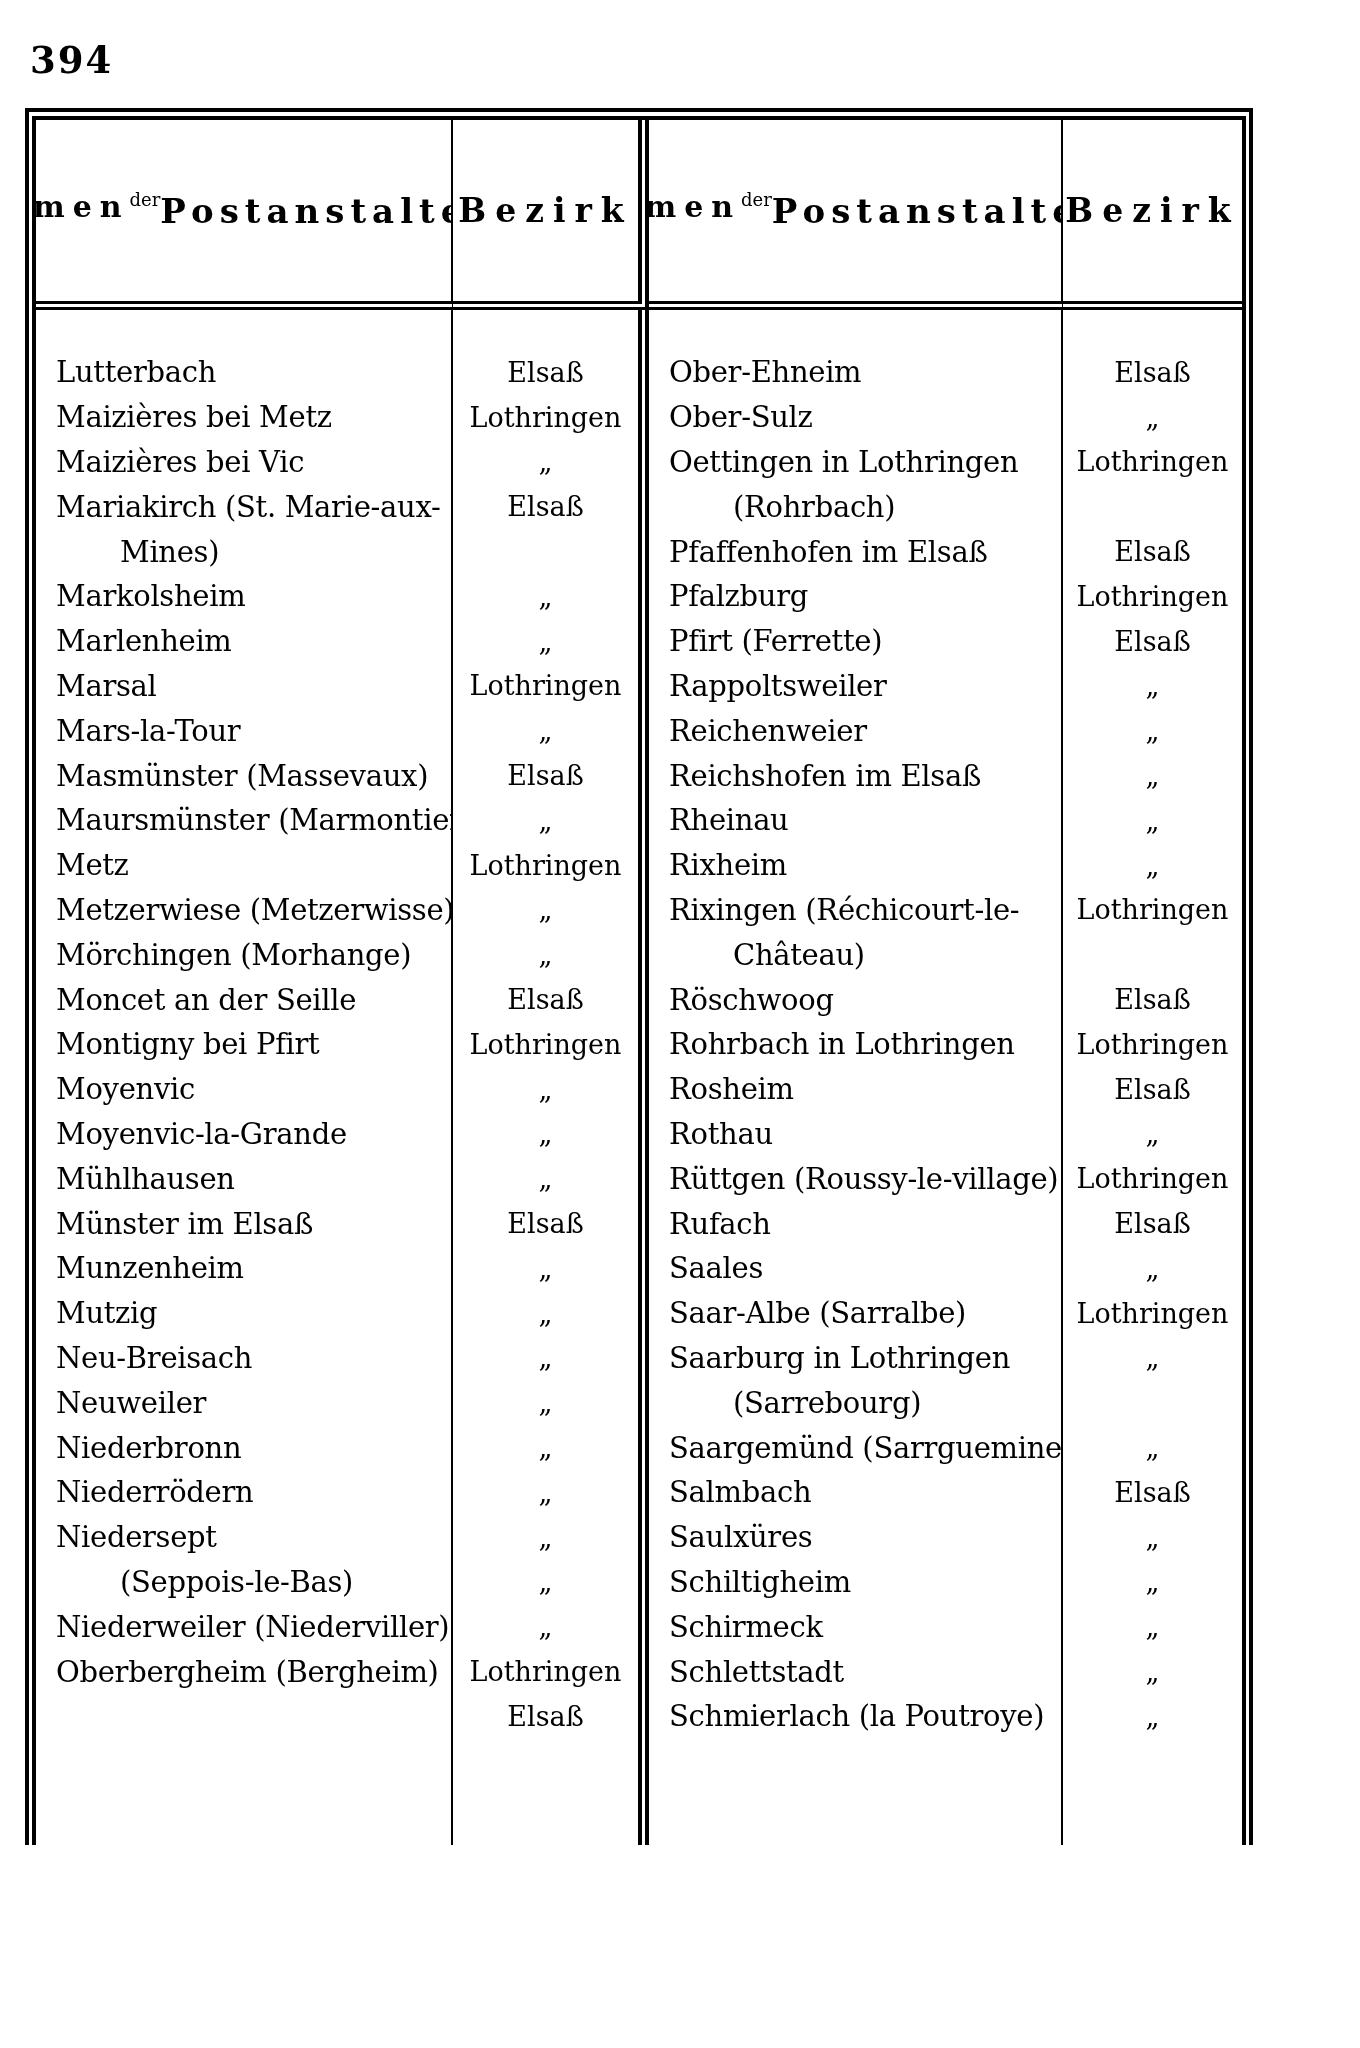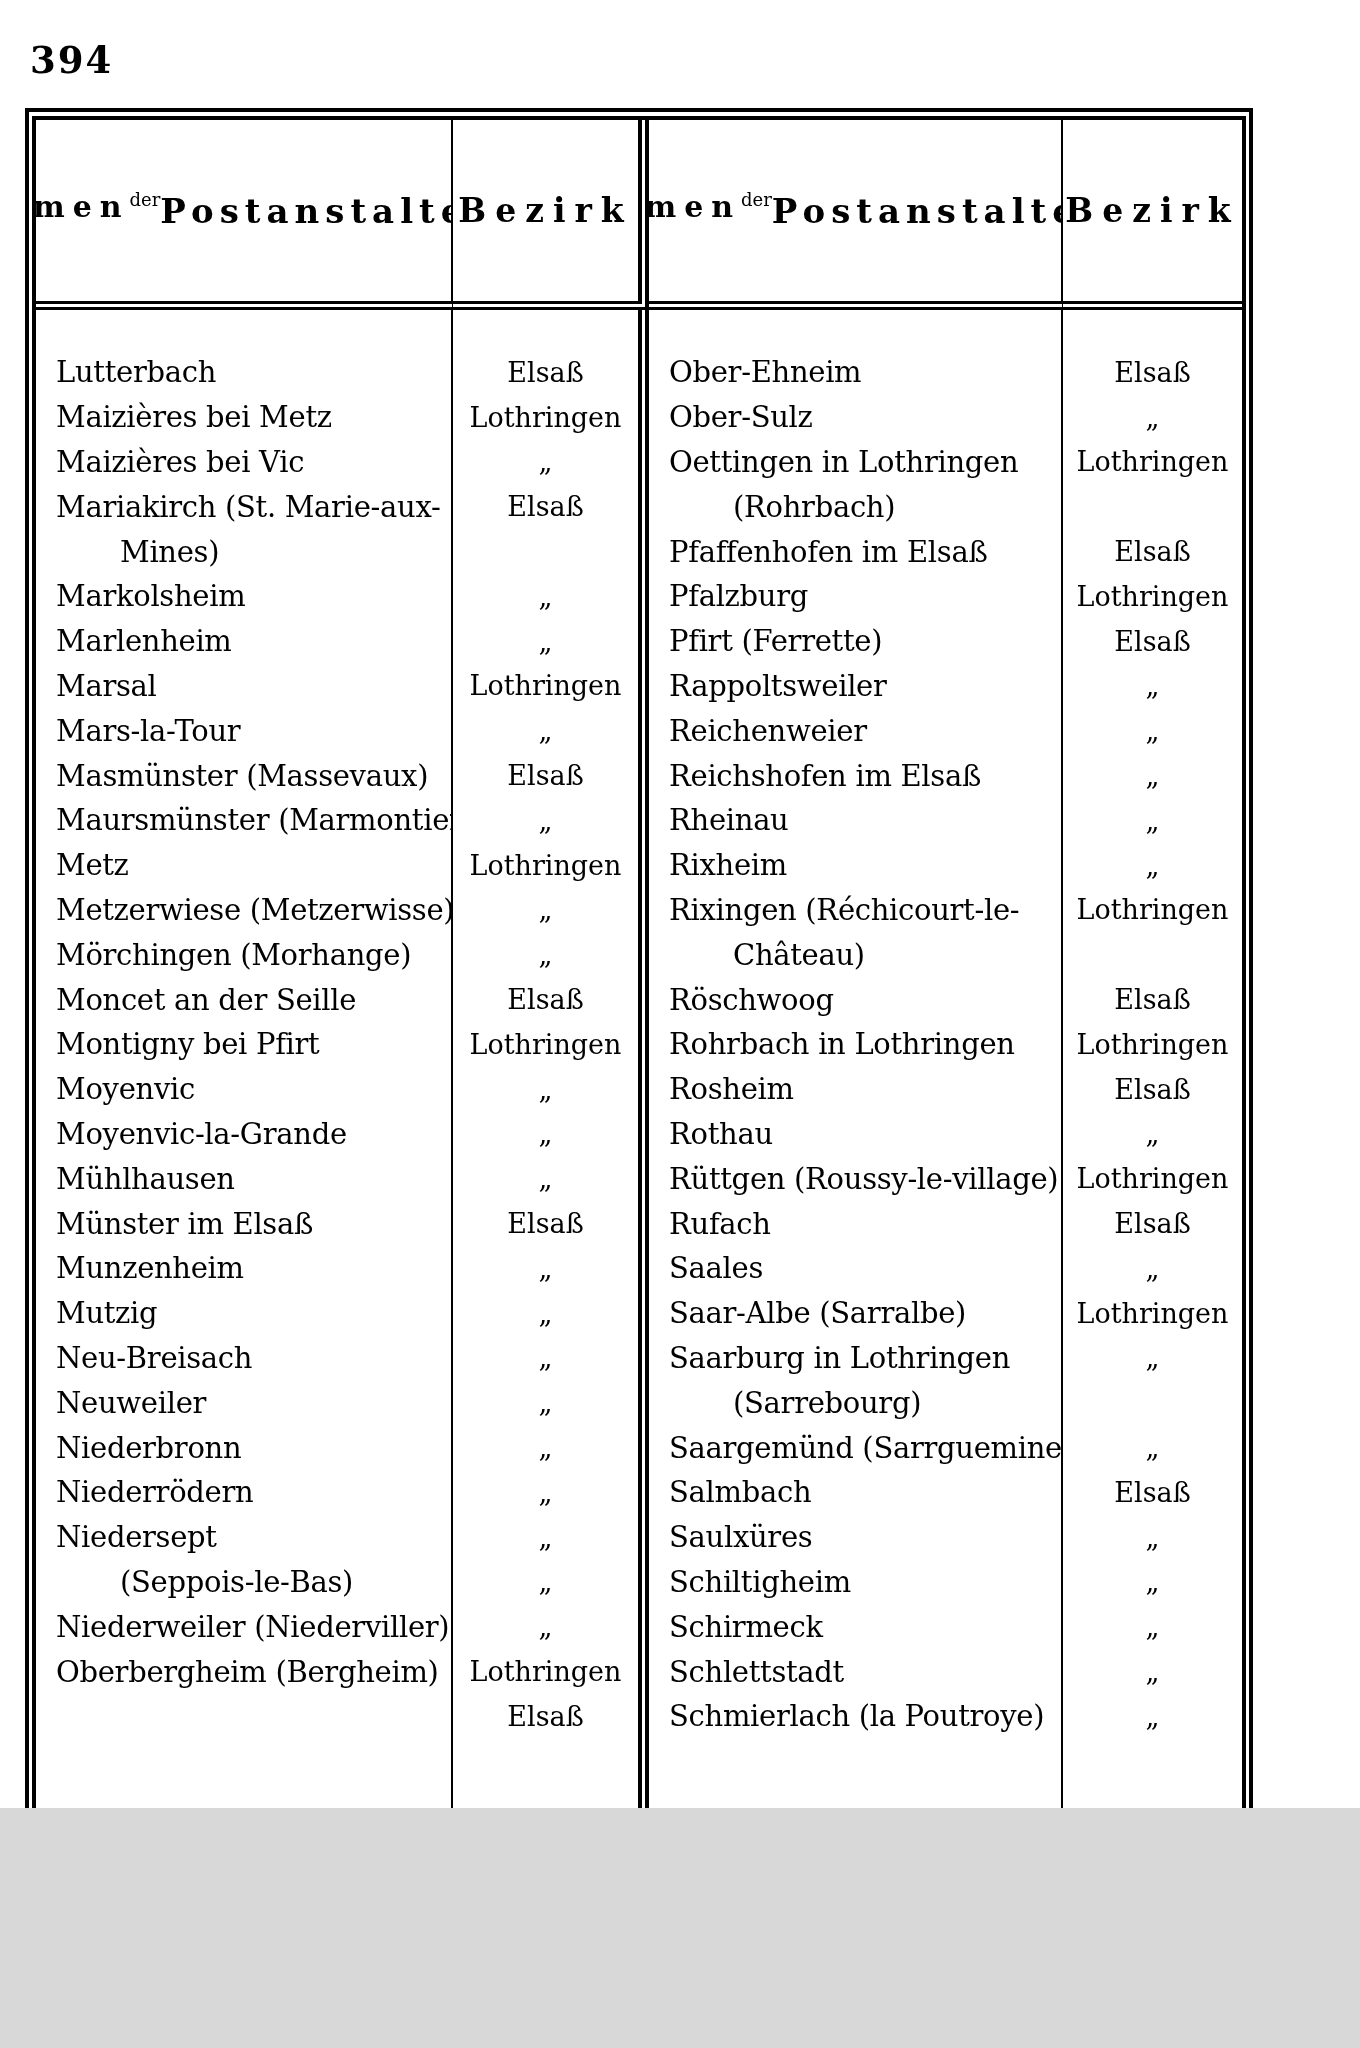--- a/index.html
+++ b/index.html
@@ -1,16 +1,16 @@
 <!DOCTYPE html>
 <html><head>
 <meta charset="utf-8">
 <style>
   html,body{margin:0;padding:0;background:#d8d8d8;}
-  .page{width:1360px;height:1808px;position:relative;background:#ffffff;
+  .page{width:1360px;height:2048px;position:relative;background:#ffffff;
         font-family:"DejaVu Serif","Liberation Serif",serif;color:#000;overflow:hidden;}
   .pagenum{position:absolute;left:30px;top:38px;font-size:37px;font-weight:bold;letter-spacing:2px;}
   .table{position:absolute;left:25px;top:108px;width:1228px;height:1737px;box-sizing:border-box;
          border-top:12px double #000;border-left:11px double #000;border-right:11px double #000;
          display:grid;grid-template-columns:417px 196px 414px 1fr;grid-template-rows:190px 1fr;}
   .hc{box-sizing:border-box;border-bottom:9px double #000;display:flex;flex-direction:row;
       align-items:center;justify-content:center;overflow:hidden;}
   .hc1,.bc1{border-right:2px solid #000;}
   .hc2,.bc2{border-right:11px double #000;}
   .hc3,.bc3{border-right:2px solid #000;}

